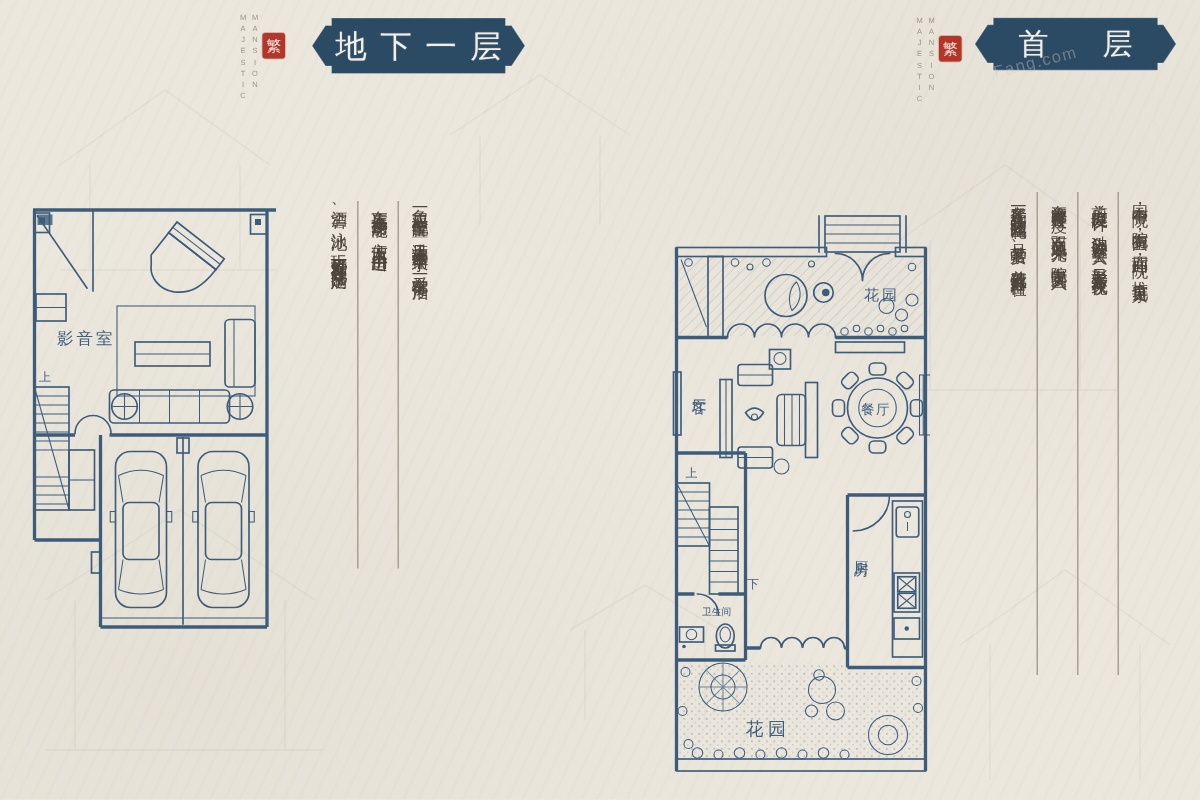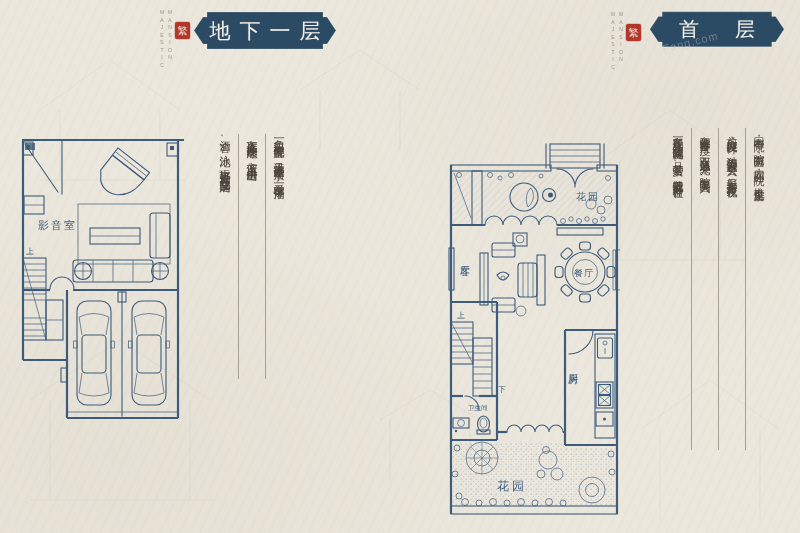--- a/index.html
+++ b/index.html
@@ -75,21 +75,21 @@
       <path d="M380,420 L430,390 L480,420 M390,420 V480 M470,420 V480"></path>
     </g>
   </svg>
 
   <div class="brand" style="left:159px;top:9px;">
     <span class="brand-word">MAJESTIC</span>
     <span class="brand-word">MANSION</span>
     <span class="seal">繁</span>
   </div>
 
-  <div class="banner" style="left:192px;top:8px;width:146px;height:45px;">
+  <div class="banner" style="left:206px;top:8px;width:146px;height:45px;">
     <svg viewBox="0 0 146 45" preserveAspectRatio="none">
       <path d="M2,22.5 L11,9 L15,9 L15,4 L131,4 L131,9 L135,9 L144,22.5 L135,36 L131,36 L131,41 L15,41 L15,36 L11,36 Z" fill="#2b4a63" stroke="rgba(255,255,255,0.25)" stroke-width="0.8"></path>
     </svg>
     <div class="banner-title">地下一层</div>
   </div>
 
   <div class="brand" style="left:610px;top:11px;">
     <span class="brand-word">MAJESTIC</span>
     <span class="brand-word">MANSION</span>
     <span class="seal">繁</span>

